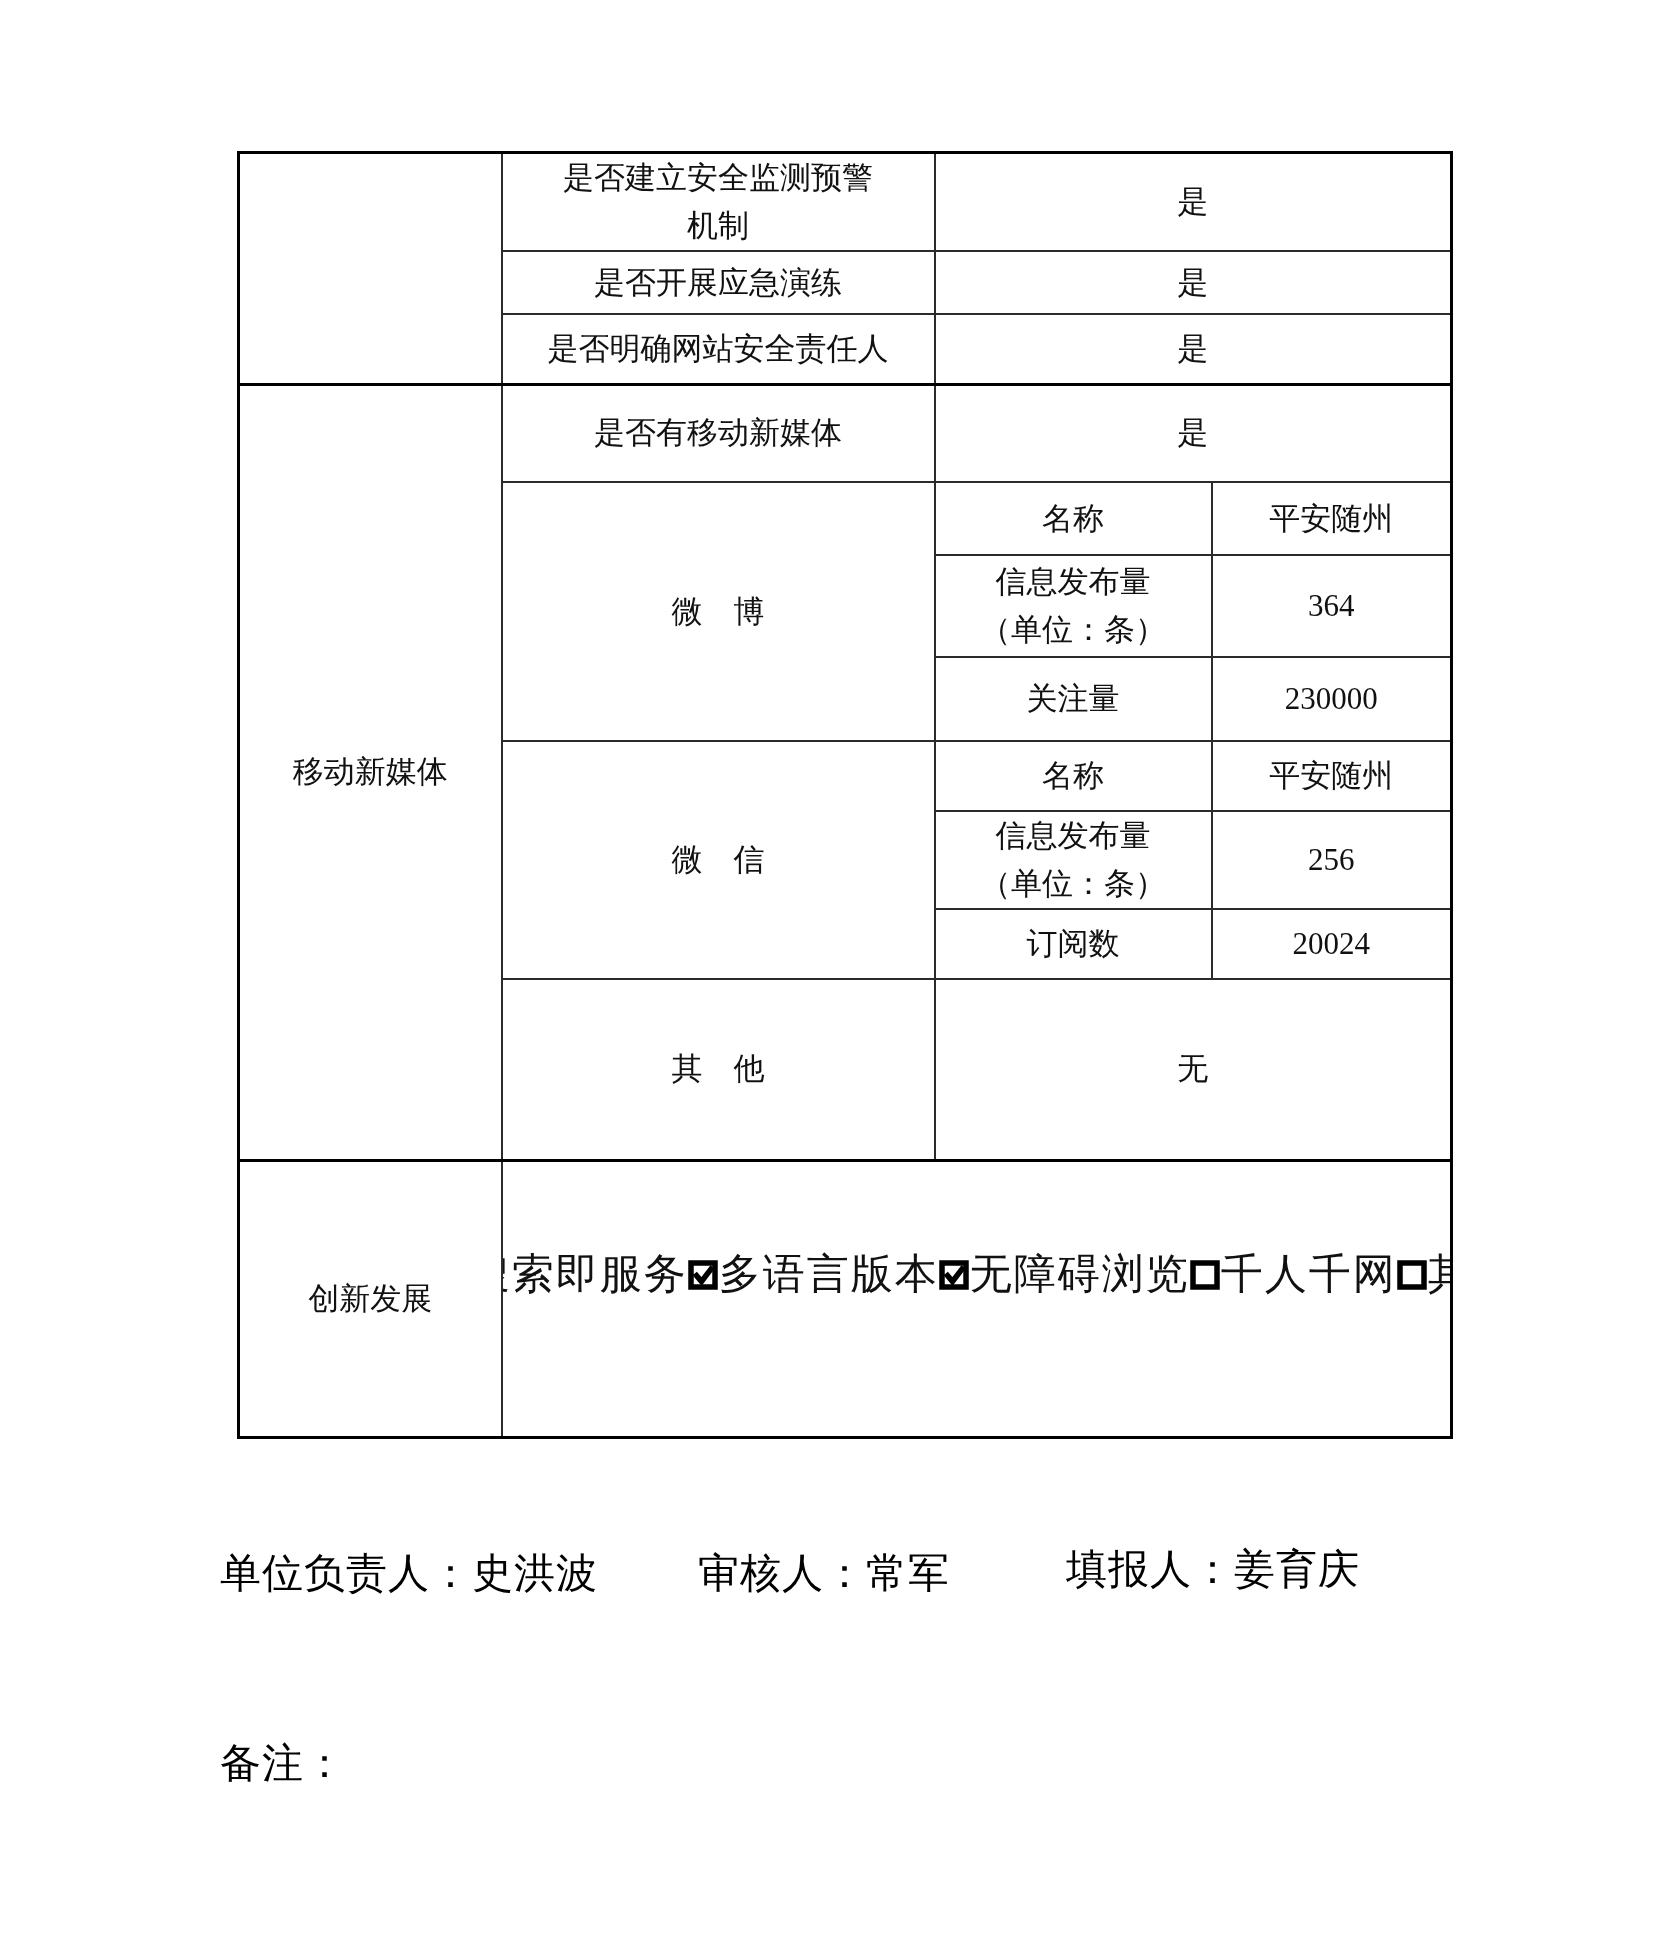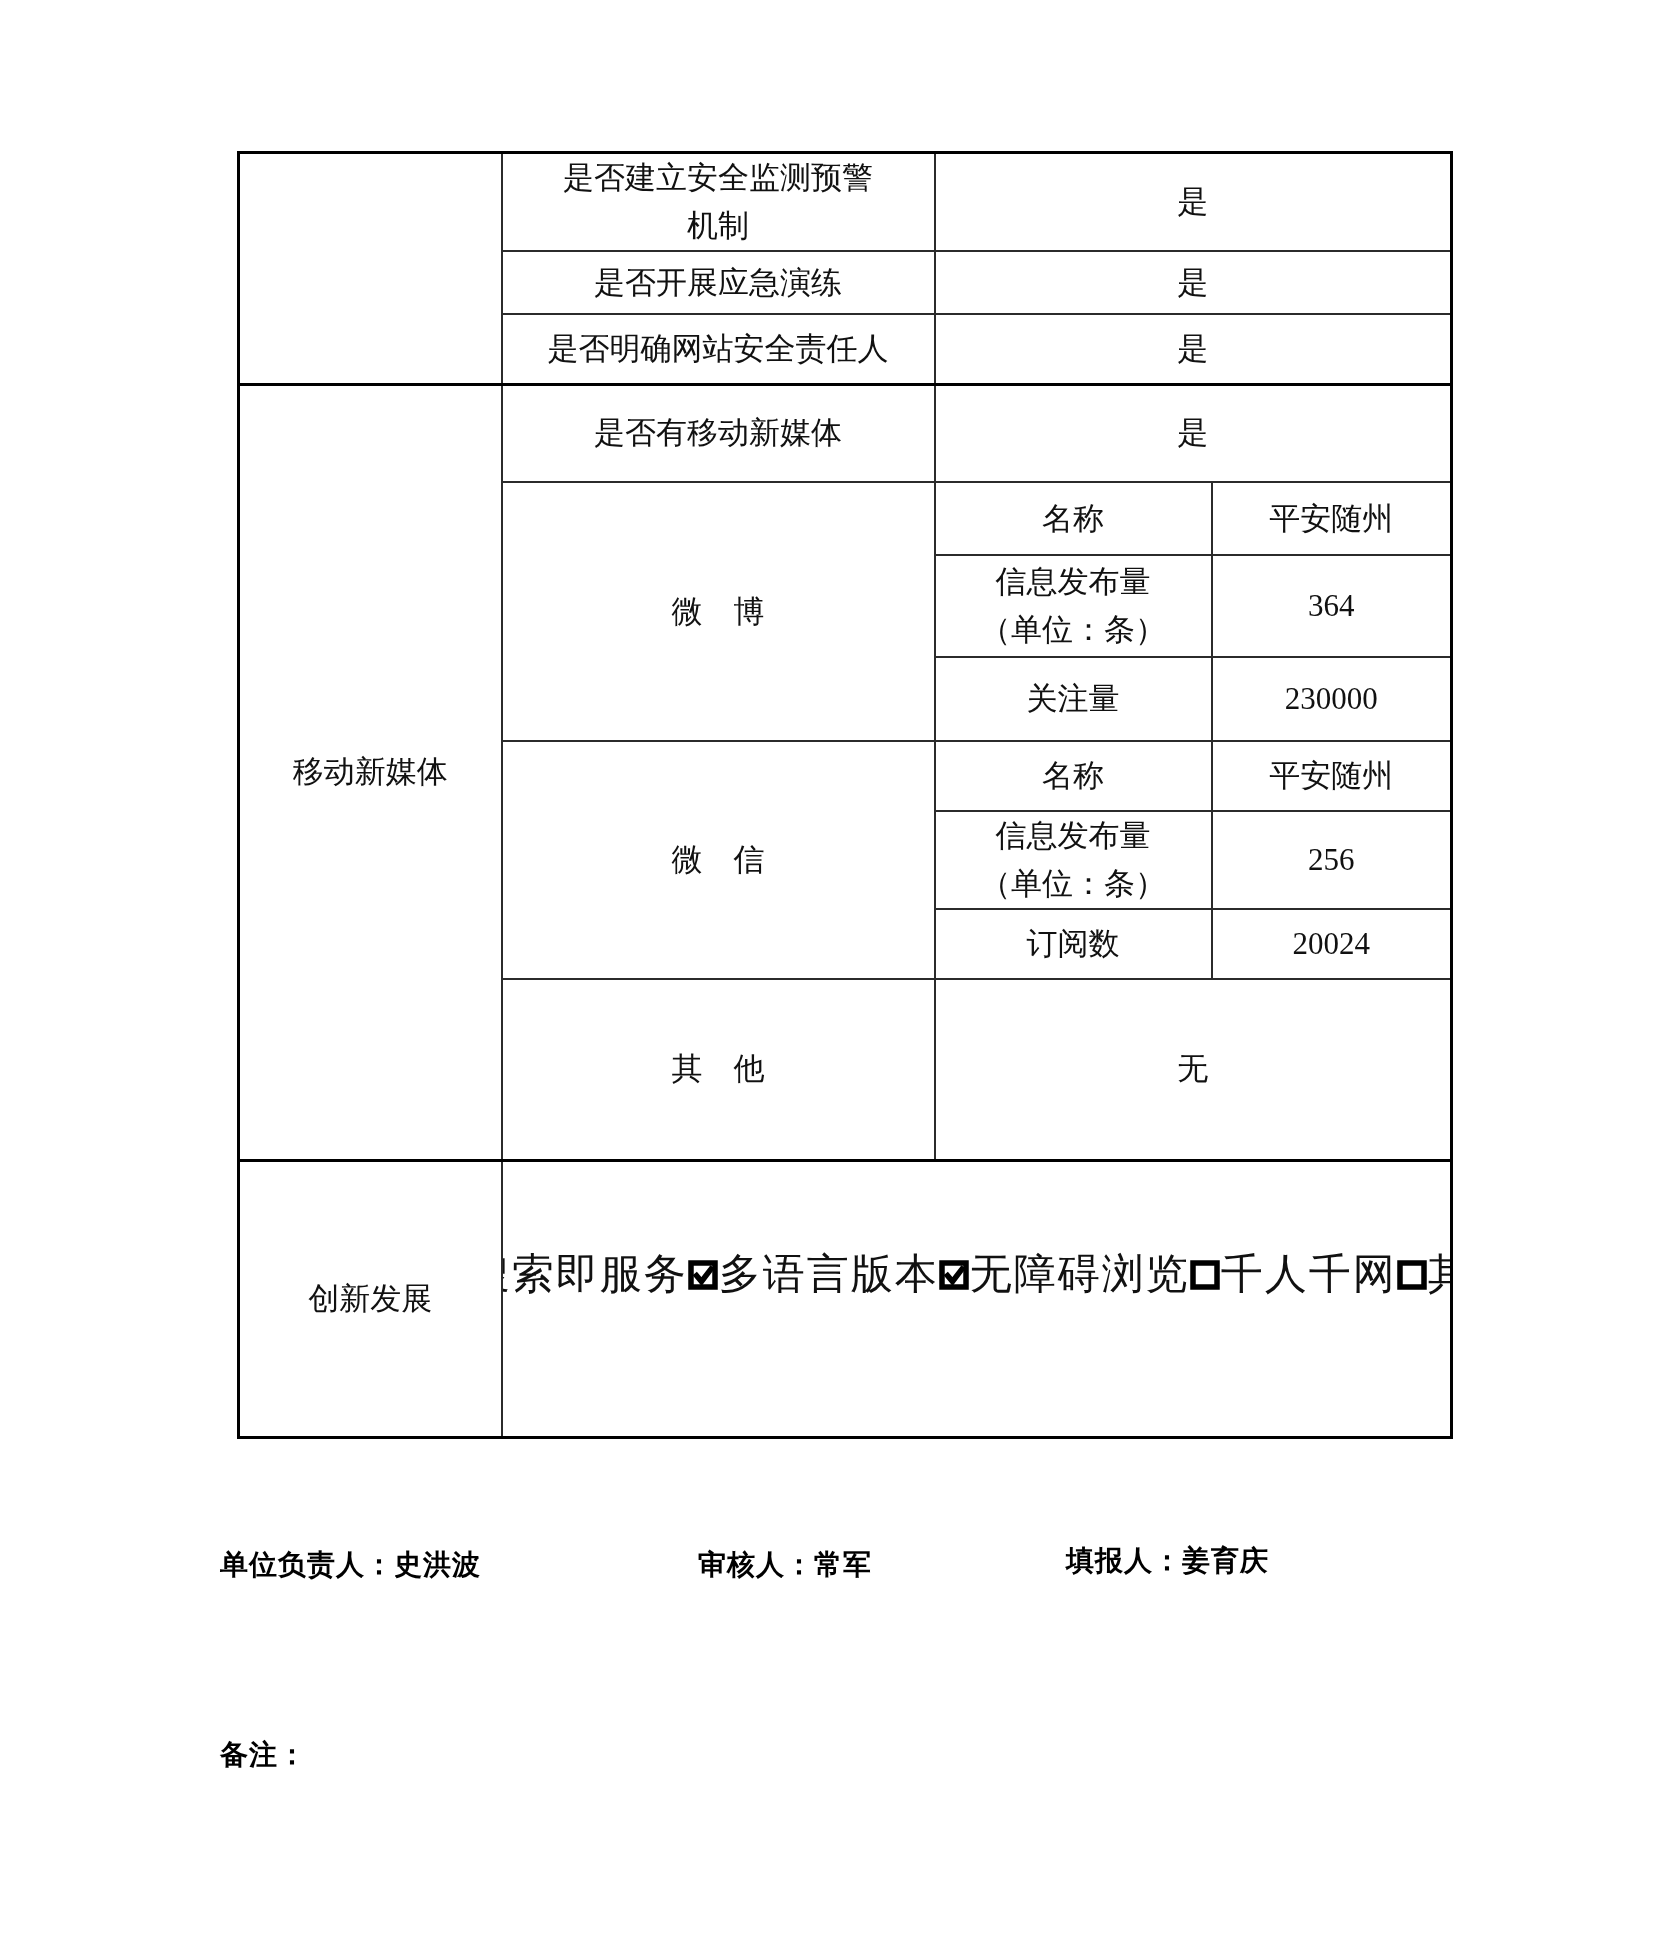--- a/index.html
+++ b/index.html
@@ -57,22 +57,22 @@
   }
   .cb-item { display:inline-flex; align-items:center; }
   .cb-box { display:inline-block; line-height:0; margin:0 1px 0 0; }
   .cb-box svg { display:block; }
   .cb-label { font-size:42px; letter-spacing:2px; }
 
   
   .fitem {
     position:absolute;
     font-family:"Liberation Sans","DejaVu Sans",sans-serif;
-    font-weight:bold;
-    font-size:28px;
+    font-weight:normal;
+    font-size:41px;
     color:#000;
     white-space:nowrap;
     letter-spacing:1px;
   }
   .fitem .val-num {
     font-family:"Liberation Serif","DejaVu Serif",serif;
     letter-spacing:0;
   }
   #f-resp   { left:220px;  top:1546px; }
   #f-review { left:698px;  top:1546px; }

